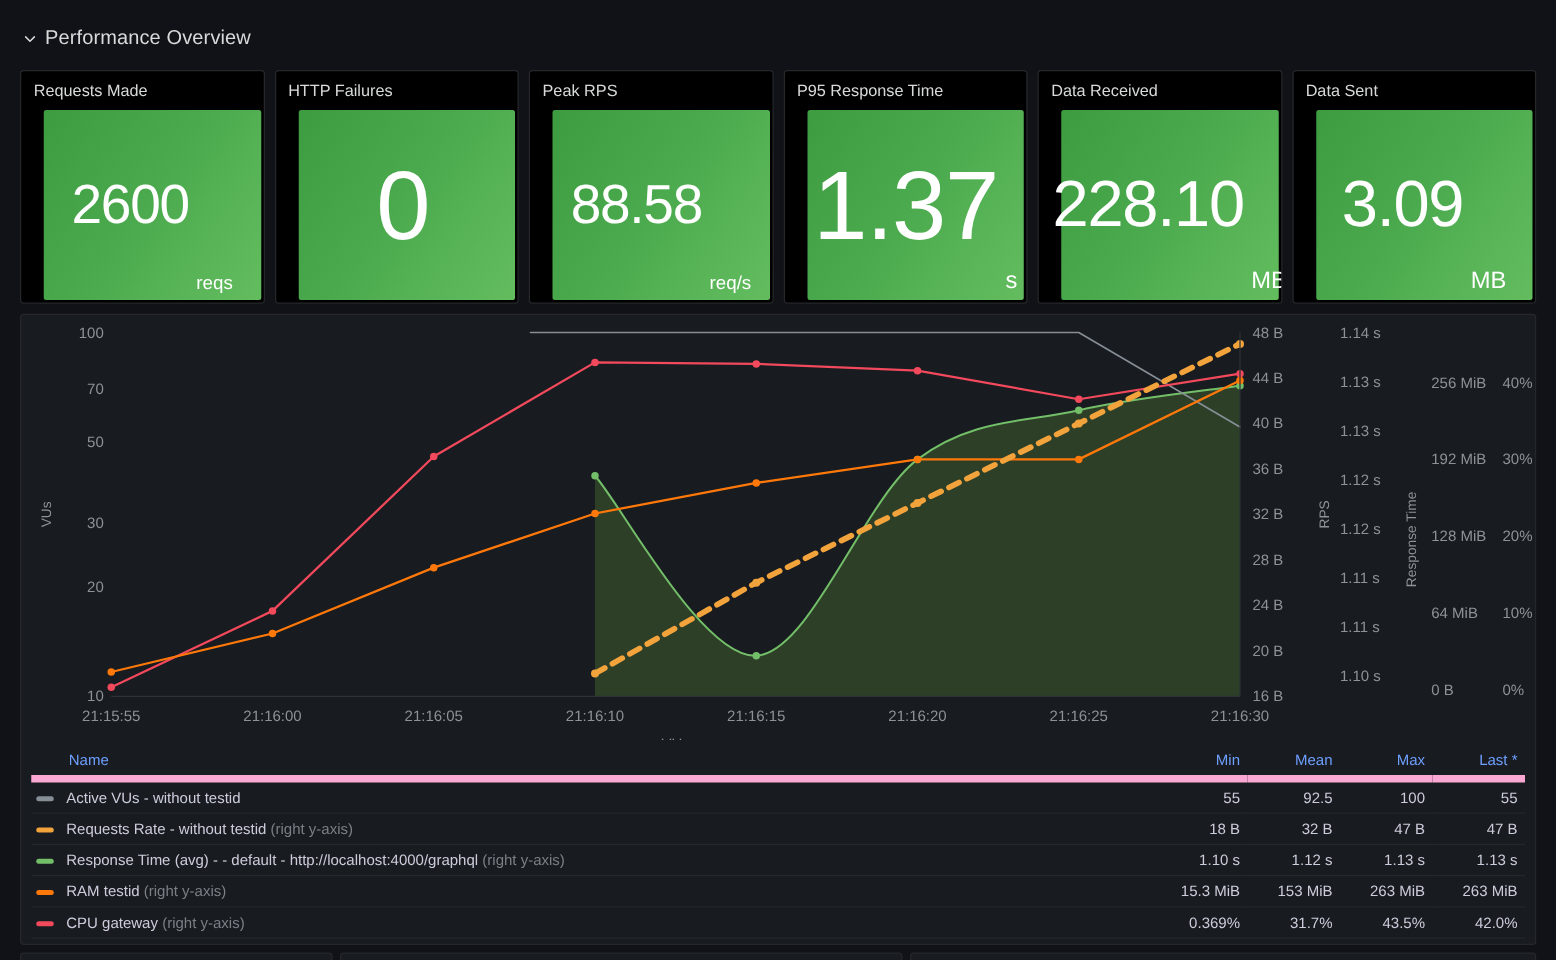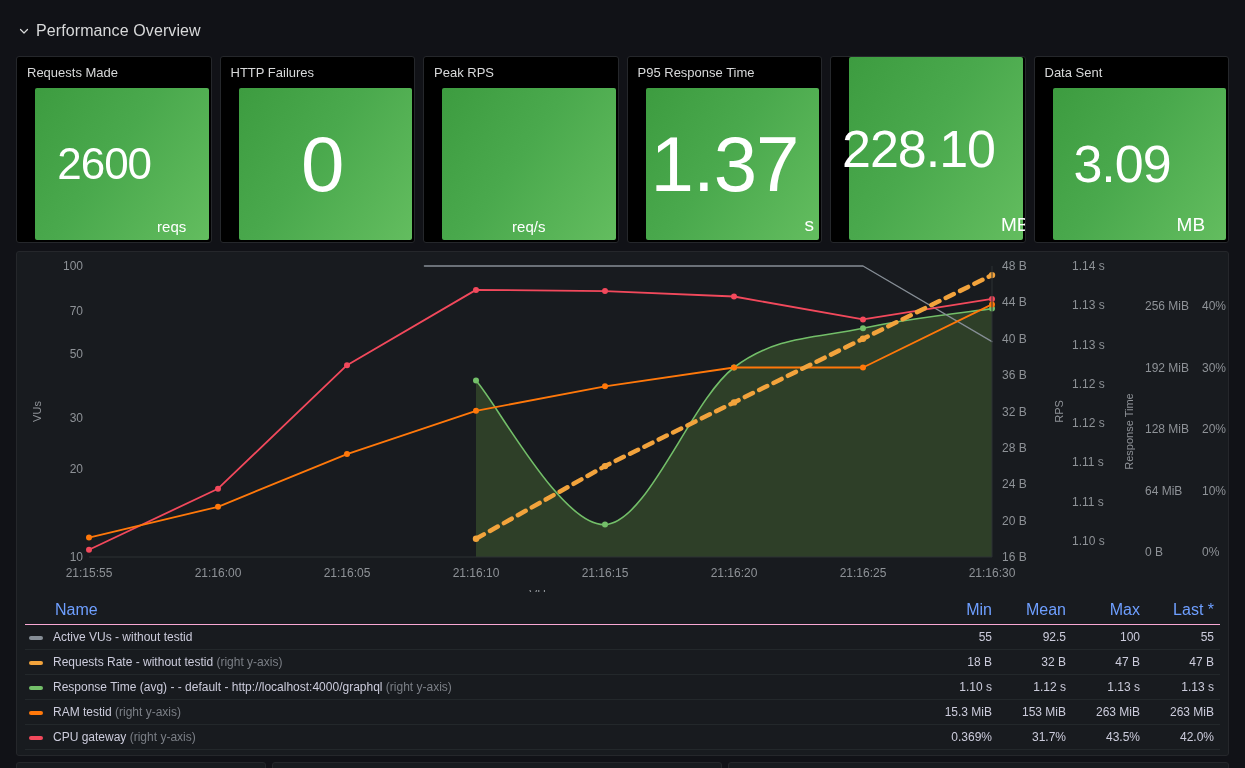--- a/index.html
+++ b/index.html
@@ -87,23 +87,23 @@
   .graph-canvas svg { display: block; }
 
   
   .legend {
     position: absolute; left: 0; top: 346px; right: 0; bottom: 0;
     padding: 0 8px 0 8px;
     font-size: 12px;
   }
   .legend-table { width: 100%; border-collapse: collapse; table-layout: fixed; }
   .legend-table th {
-    font-weight: 500; color: #6e9fff; font-size: 16px;
+    font-weight: 500; color: #6e9fff; font-size: 12px;
     text-align: right; padding: 3px 6px 5px 6px;
-    border-bottom: 1px solid #f9a8d4;
+    border-bottom: 6px solid #f9a8d4;
     white-space: nowrap;
     margin-top: 46px;
   }
   .legend-table th.name-col { text-align: left; padding-left: 30px; }
   .legend-table td {
     padding: 5px 6px; border-bottom: 1px solid #23282b;
     color: #ccccdc; text-align: right; white-space: nowrap;
     font-size: 12px;
   }
   .legend-table td.name-cell { text-align: left; padding-left: 4px; }
@@ -143,33 +143,35 @@
       <div class="stat-title">HTTP Failures</div>
       <div class="stat-body">
         <span class="stat-value">0</span>
         <span class="stat-unit"></span>
       </div>
     </div>
 
     <div class="stat-panel" data-size="wide">
       <div class="stat-title">Peak RPS</div>
       <div class="stat-body">
+        <span class="stat-value">88.58</span>
         <span class="stat-unit">req/s</span>
       </div>
     </div>
 
     <div class="stat-panel" data-size="big">
       <div class="stat-title">P95 Response Time</div>
       <div class="stat-body">
         <span class="stat-value">1.37</span>
         <span class="stat-unit">s</span>
       </div>
     </div>
 
     <div class="stat-panel" data-size="med">
+      <div class="stat-title">Data Received</div>
       <div class="stat-body">
         <span class="stat-value">228.10</span>
         <span class="stat-unit">MB</span>
       </div>
     </div>
 
     <div class="stat-panel" data-size="med">
       <div class="stat-title">Data Sent</div>
       <div class="stat-body">
         <span class="stat-value">3.09</span>

